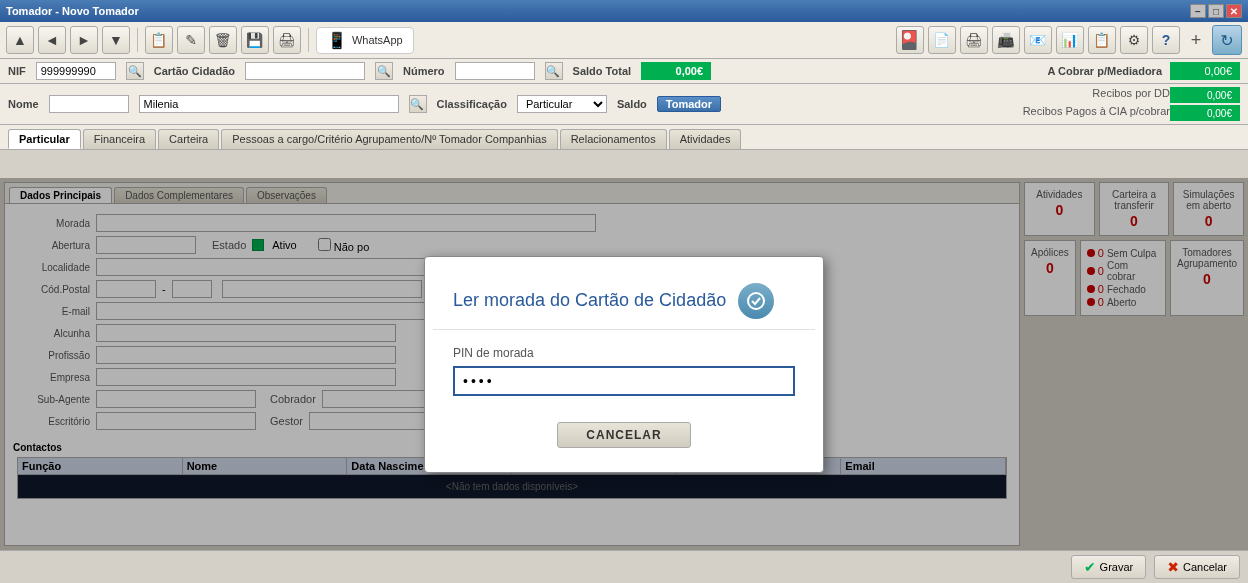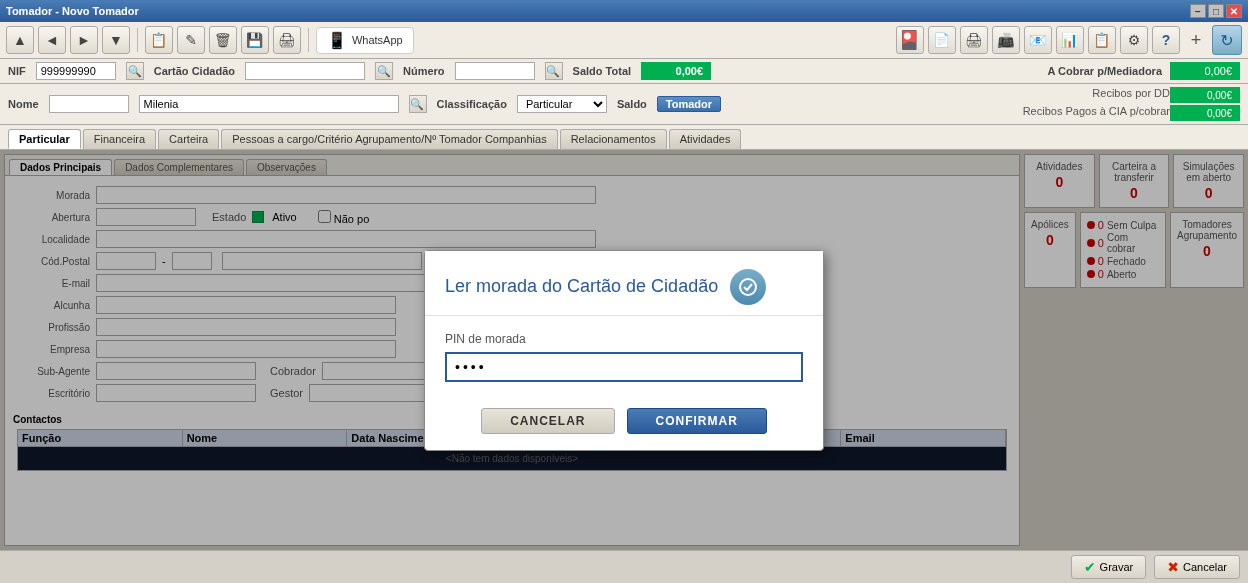--- a/index.html
+++ b/index.html
@@ -312,21 +312,21 @@
       align-items: center;
       justify-content: center;
       z-index: 100;
     }
     .modal {
       background: white;
       border: 1px solid #888;
       border-radius: 4px;
       box-shadow: 3px 3px 12px rgba(0,0,0,0.4);
       width: 400px;
-      padding: 0;
+      padding: 8px;
     }
     .modal-header {
       background: white;
       padding: 18px 20px 10px;
       display: flex;
       align-items: center;
       gap: 12px;
       border-bottom: 1px solid #e0e0e0;
     }
     .modal-title {
@@ -387,20 +387,21 @@
       height: 583px;
       width: 1248px;
       overflow: hidden;
     }
     .content-wrapper {
       display: flex;
       flex-direction: column;
       flex: 1;
       overflow: hidden;
       position: relative;
+      margin-top: 28px;
     }
     .tab-content {
       display: flex;
       flex: 1;
       overflow: hidden;
     }
     .left-main {
       flex: 1;
       display: flex;
       flex-direction: column;
@@ -677,21 +678,20 @@
               <path d="M6 10 L9 13 L14 7" stroke="white" stroke-width="2" fill="none"></path>
             </svg>
           </div>
         </div>
         <div class="modal-body">
           <div class="modal-pin-label">PIN de morada</div>
           <input class="modal-pin-input" type="password" value="****" style="">
         </div>
         <div class="modal-footer">
           <button class="modal-cancel-btn">CANCELAR</button>
-          <button class="modal-confirm-btn">CONFIRMAR</button>
         </div>
       </div>
     </div>
   </div>
 
   <div class="bottom-bar">
     <div class="bottom-btn">
       <span class="btn-icon-green">✔</span>
       <span>Gravar</span>
     </div>

